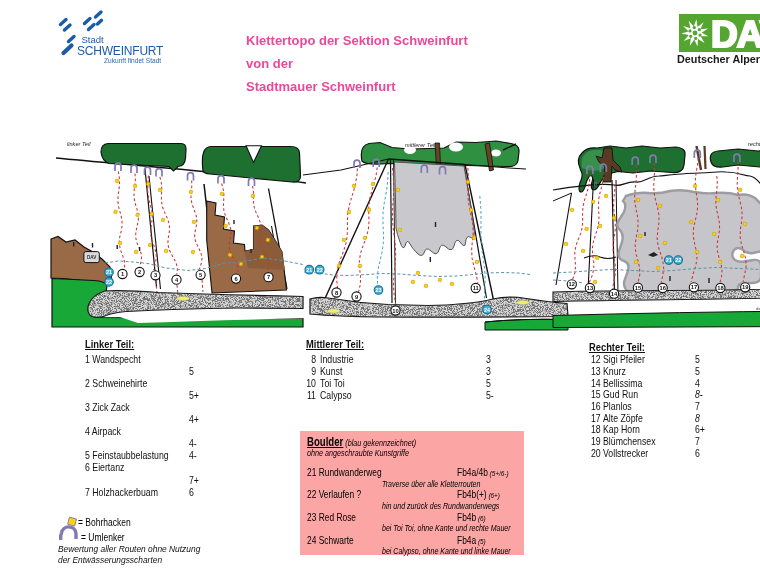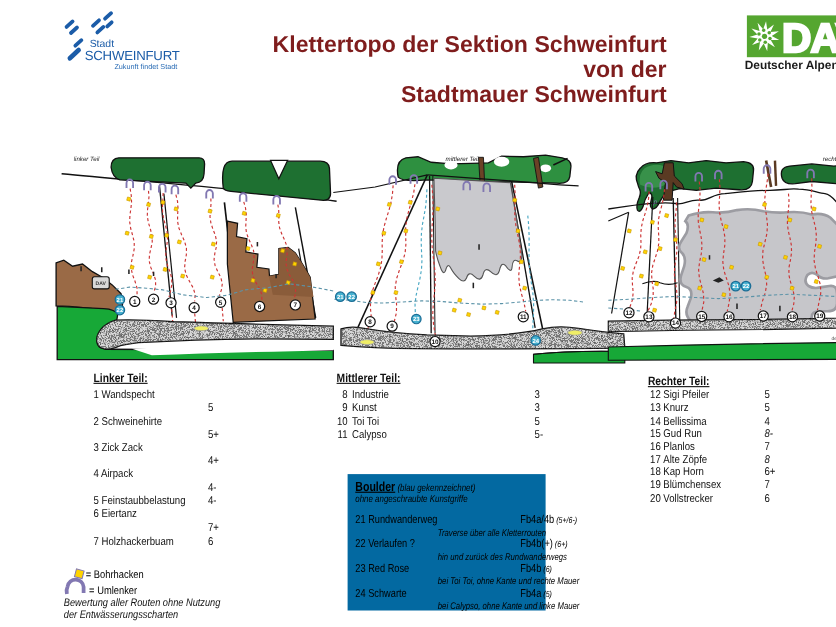--- a/index.html
+++ b/index.html
@@ -22,21 +22,21 @@
 <path d="M47.5,17 L53,12"></path>
         <path d="M49.5,24 L53.5,20.3"></path>
 <path d="M20.5,41.5 L26,36.5"></path>
 </g>
 <path d="M15.5,53 L23.5,45.5" stroke="#1b5ca8" stroke-width="4.2" stroke-linecap="round"></path>
 <text x="33.5" y="42.5" font-size="9.5" fill="#1b5ca8">Stadt</text>
 <text x="29" y="54.5" font-size="12" fill="#1b5ca8" letter-spacing="-0.2">SCHWEINFURT</text>
 <text x="56" y="63" font-size="6.6" fill="#2a6cb5">Zukunft findet Stadt</text>
 </svg>
 
-<div class="abs bd" style="left:198px;top:29px;width:360px;text-align:right;font-size:21px;line-height:23px;color:#7f1d1d;">Klettertopo der Sektion Schweinfurt<br>von der<br>Stadtmauer Schweinfurt</div>
+<div class="abs bd" style="left:198px;top:29px;width:360px;text-align:left;font-size:13px;line-height:23px;color:#ec4899;">Klettertopo der Sektion Schweinfurt<br>von der<br>Stadtmauer Schweinfurt</div>
 
 <svg class="abs" style="left:620px;top:10px" width="140" height="60" viewBox="0 0 140 60">
 <rect x="11" y="4" width="112" height="38" fill="#55a630"></rect>
 <path d="M28.4,9.3 L29.5,16.9 L35.6,12.2 L32.4,19.2 L40.1,18.5 L33.6,22.7 L40.4,26.3 L32.7,26.3 L36.5,33.0 L30.0,28.9 L29.5,36.6 L26.3,29.6 L21.8,35.8 L22.9,28.2 L15.7,31.0 L20.8,25.1 L13.2,23.6 L20.6,21.4 L15.1,16.0 L22.5,18.2 L20.7,10.7 L25.8,16.5 Z" fill="#fff"></path>
 <circle cx="27" cy="23" r="5.2" fill="#fff"></circle>
 <g fill="#55a630">
         <circle cx="27" cy="23" r="2.4"></circle>
         <circle cx="32.0" cy="25.1" r="1.6"></circle>
         <circle cx="27.7" cy="28.4" r="1.6"></circle>
         <circle cx="22.7" cy="26.3" r="1.6"></circle>
@@ -451,21 +451,21 @@
 <div class="abs cn" style="left:542.7px;top:424.4px;font-size:10.3px;color:#111;white-space:nowrap;">18</div>
 <div class="abs cn" style="left:555.4px;top:424.4px;font-size:10.3px;color:#111;white-space:nowrap;">Kap Horn</div>
 <div class="abs cn" style="left:647px;top:424.4px;font-size:10.3px;color:#111;white-space:nowrap;">6+</div>
 <div class="abs cn" style="left:542.7px;top:436.1px;font-size:10.3px;color:#111;white-space:nowrap;">19</div>
 <div class="abs cn" style="left:555.4px;top:436.1px;font-size:10.3px;color:#111;white-space:nowrap;">Blümchensex</div>
 <div class="abs cn" style="left:647px;top:436.1px;font-size:10.3px;color:#111;white-space:nowrap;">7</div>
 <div class="abs cn" style="left:542.7px;top:447.8px;font-size:10.3px;color:#111;white-space:nowrap;">20</div>
 <div class="abs cn" style="left:555.4px;top:447.8px;font-size:10.3px;color:#111;white-space:nowrap;">Vollstrecker</div>
 <div class="abs cn" style="left:647px;top:447.8px;font-size:10.3px;color:#111;white-space:nowrap;">6</div>
 
-<div class="abs" style="left:268px;top:431px;width:180px;height:124px;background:#0369a1;">
+<div class="abs" style="left:252px;top:431px;width:224px;height:124px;background:#fca5a5;">
 <div class="abs cnb" style="left:7px;top:4px;font-size:12px;white-space:nowrap;"><span class="bd" style="text-decoration:underline;">Boulder</span><span class="it" style="font-size:9px;"> (blau gekennzeichnet)</span></div>
 <div class="abs it cnb" style="left:7px;top:17px;font-size:9px;white-space:nowrap;">ohne angeschraubte Kunstgriffe</div>
 
 <div class="abs cnb" style="left:7px;top:35px;font-size:10.5px;white-space:nowrap;">21  Rundwanderweg</div>
 <div class="abs cnb" style="left:157px;top:35px;font-size:10.5px;white-space:nowrap;">Fb4a/4b<span class="it" style="font-size:8px;"> (5+/6-)</span></div>
 <div class="abs it cnb" style="left:82px;top:47.5px;font-size:8.8px;white-space:nowrap;">Traverse über alle Kletterrouten</div>
 <div class="abs cnb" style="left:7px;top:56.5px;font-size:10.5px;white-space:nowrap;">22  Verlaufen ?</div>
 <div class="abs cnb" style="left:157px;top:56.5px;font-size:10.5px;white-space:nowrap;">Fb4b(+)<span class="it" style="font-size:8px;"> (6+)</span></div>
 <div class="abs it cnb" style="left:82px;top:69.5px;font-size:8.8px;white-space:nowrap;">hin und zurück des Rundwanderwegs</div>
 <div class="abs cnb" style="left:7px;top:79.5px;font-size:10.5px;white-space:nowrap;">23  Red Rose</div>

